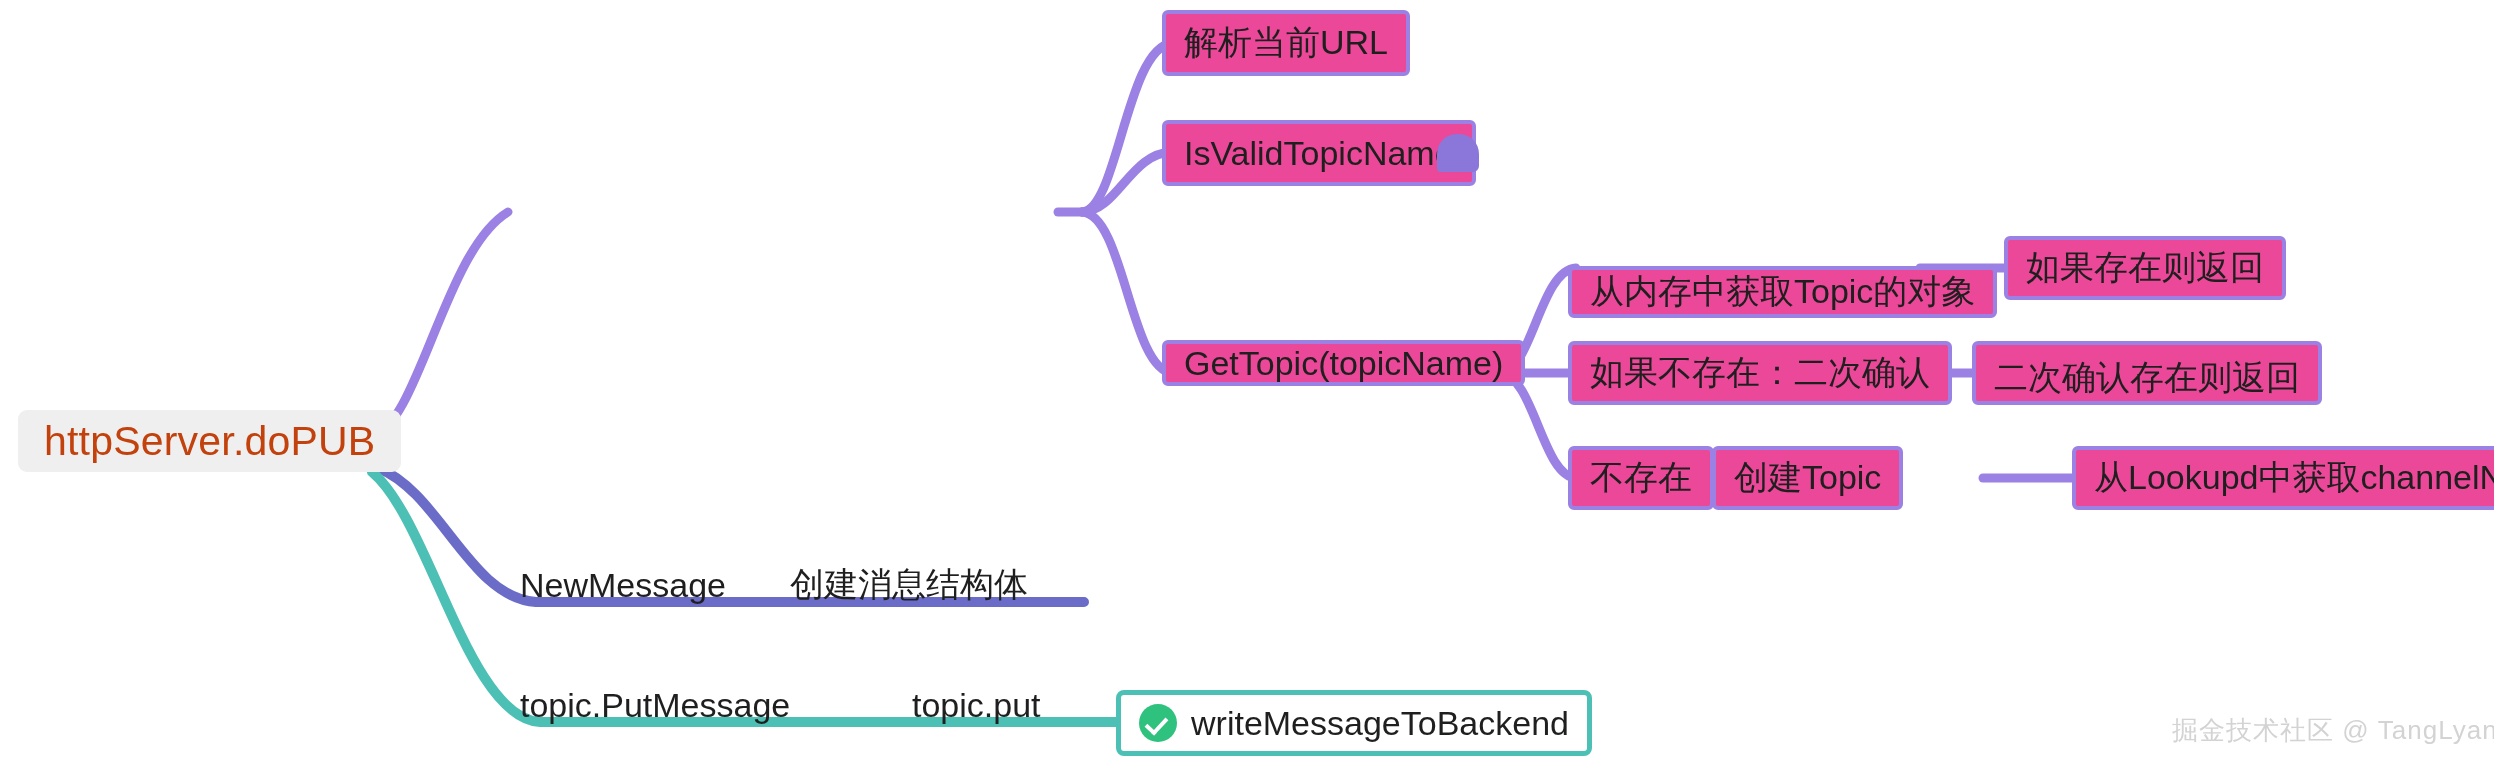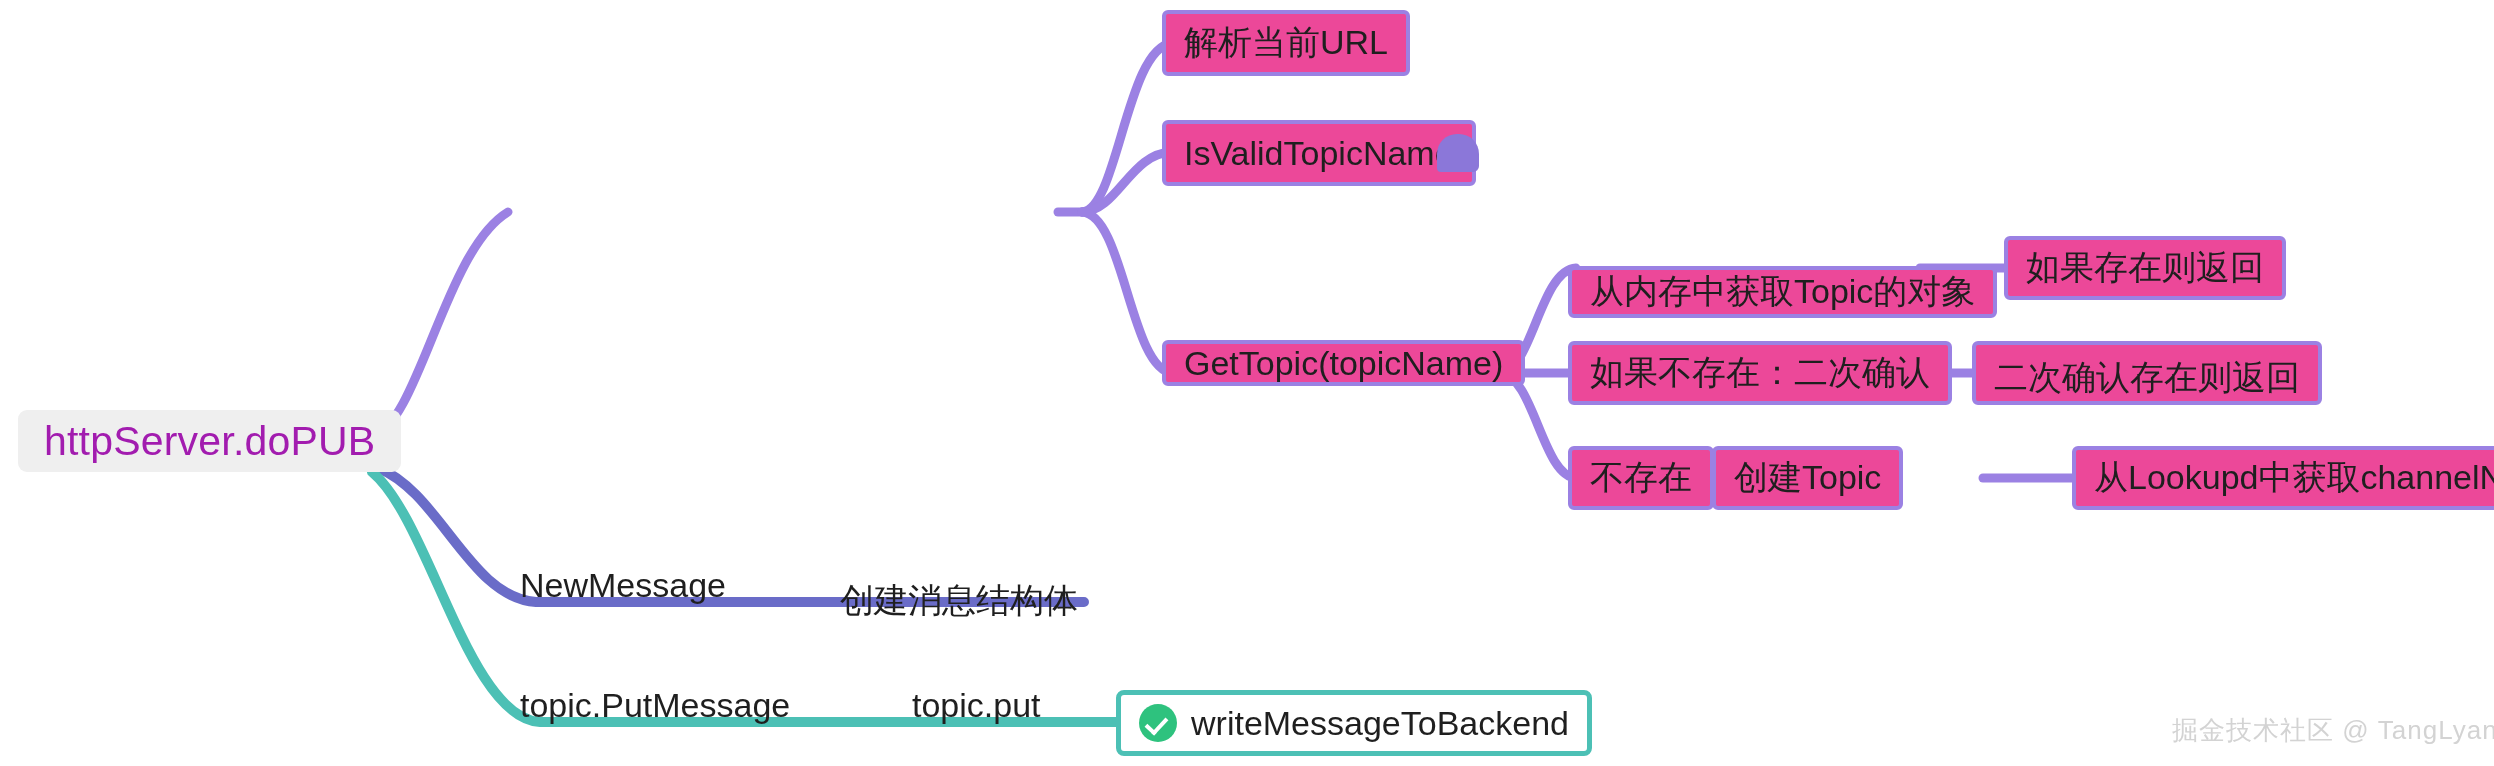--- a/index.html
+++ b/index.html
@@ -32,21 +32,21 @@
     align-items: center;
     white-space: nowrap;
     color: #1f1f1f;
   }
   .node-root {
     background: #efefef;
     border-radius: 9px;
     padding: 0 26px;
     font-size: 41px;
     letter-spacing: 0.2px;
-    color: #a21caf;
+    color: #c2410c;
     justify-content: flex-end;
   }
   .node-box {
     background: #ec4899;
     border: 4px solid #9b81e3;
     border-radius: 6px;
     padding: 0 18px;
     font-size: 34px;
   }
   .node-box-teal {
@@ -173,21 +173,21 @@
   <div class="node node-box" style="left:1712px; top:446px; height:64px;">
     <span>创建Topic</span>
   </div>
   <div class="node node-box" style="left:2072px; top:446px; height:64px;">
     <span>从Lookupd中获取channelName</span>
   </div>
 
   <div class="node node-plain" style="left:520px; top:563px; height:44px;justify-content:flex-end;">
     <span>NewMessage</span>
   </div>
-  <div class="node node-plain" style="left:840px; top:563px; height:44px;margin-top:16px;">
+  <div class="node node-plain" style="left:790px; top:563px; height:44px;">
     <span>创建消息结构体</span>
   </div>
 
   <div class="node node-plain" style="left:520px; top:683px; height:44px;">
     <span>topic.PutMessage</span>
   </div>
   <div class="node node-plain" style="left:912px; top:683px; height:44px;">
     <span>topic.put</span>
   </div>
 

